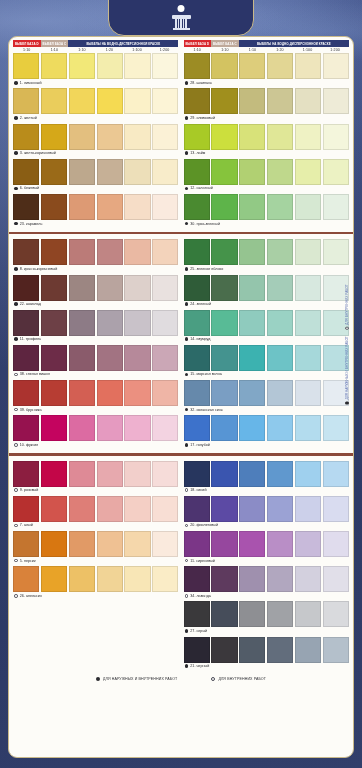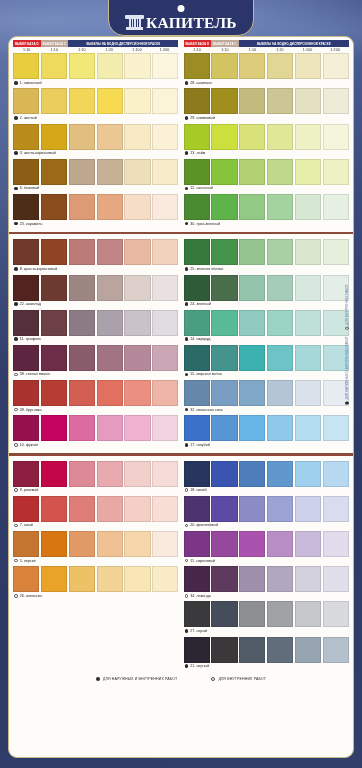--- a/index.html
+++ b/index.html
@@ -151,21 +151,20 @@
 <div class="bg-wrap"></div>
 
 <div class="logo-badge">
   <span class="logo-dot"></span>
   <span class="logo-row">
     <span class="col-icon">
       <span class="cap"></span>
         <span class="shaft"></span>
         <span class="base"></span>
     </span>
-    <span class="logo-word">КАПИТЕЛЬ</span>
   </span>
 </div>
 
 <div class="card">
 
   <div class="section">
     <div class="headrow">
       <div class="halfhead">
         <div class="bars">
           <div class="bar d">ВЫБЕЛ БАЗА D</div>

